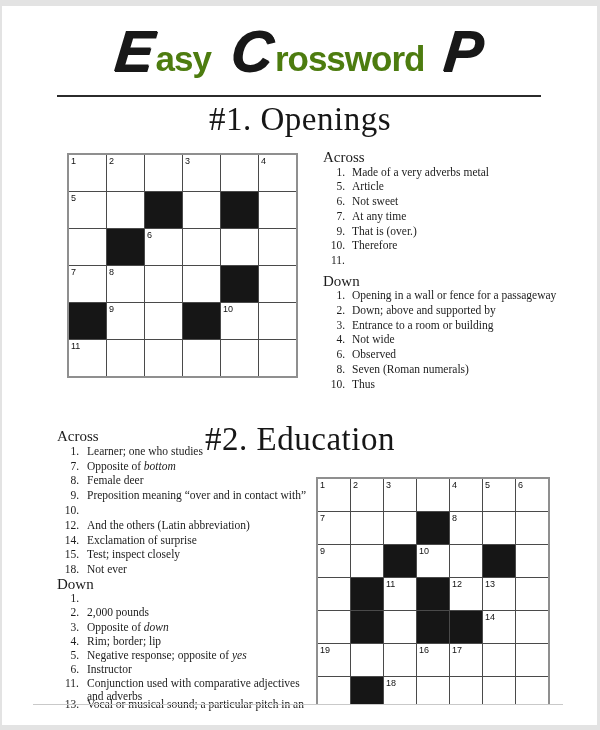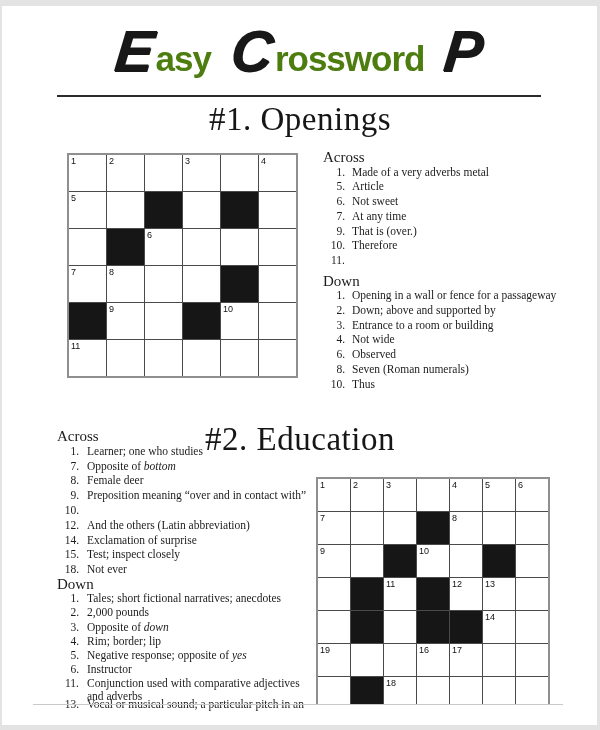--- a/index.html
+++ b/index.html
@@ -265,21 +265,20 @@
           <span class="clue-text">Not ever</span>
         </div>
       </div>
   </div>
 
   <div class="clues c2d">
     <div class="clue-head">Down</div>
     <div>
         <div class="clue-row">
           <span class="clue-num">1.</span>
-          <span class="clue-text">Tales; short fictional narratives; anecdotes</span>
         </div>
         <div class="clue-row">
           <span class="clue-num">2.</span>
           <span class="clue-text">2,000 pounds</span>
         </div>
         <div class="clue-row">
           <span class="clue-num">3.</span>
           <span class="clue-text">Opposite of <em>down</em></span>
         </div>
         <div class="clue-row">

